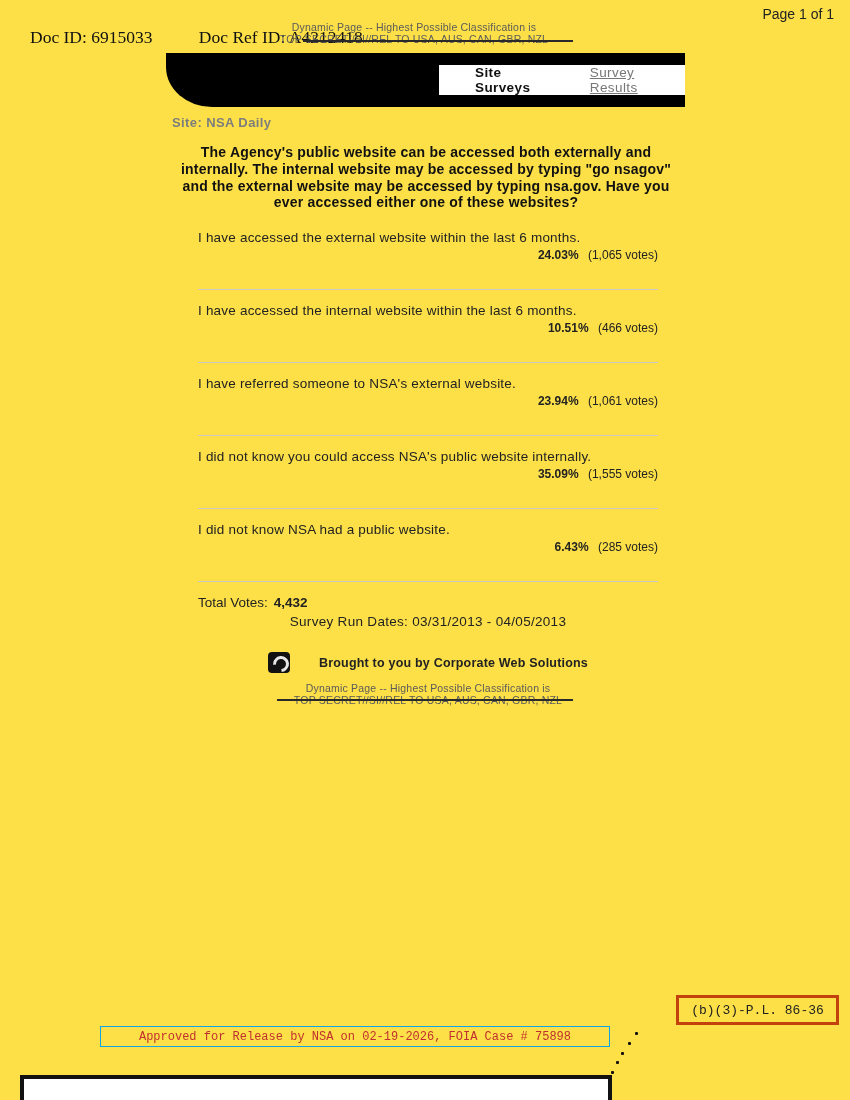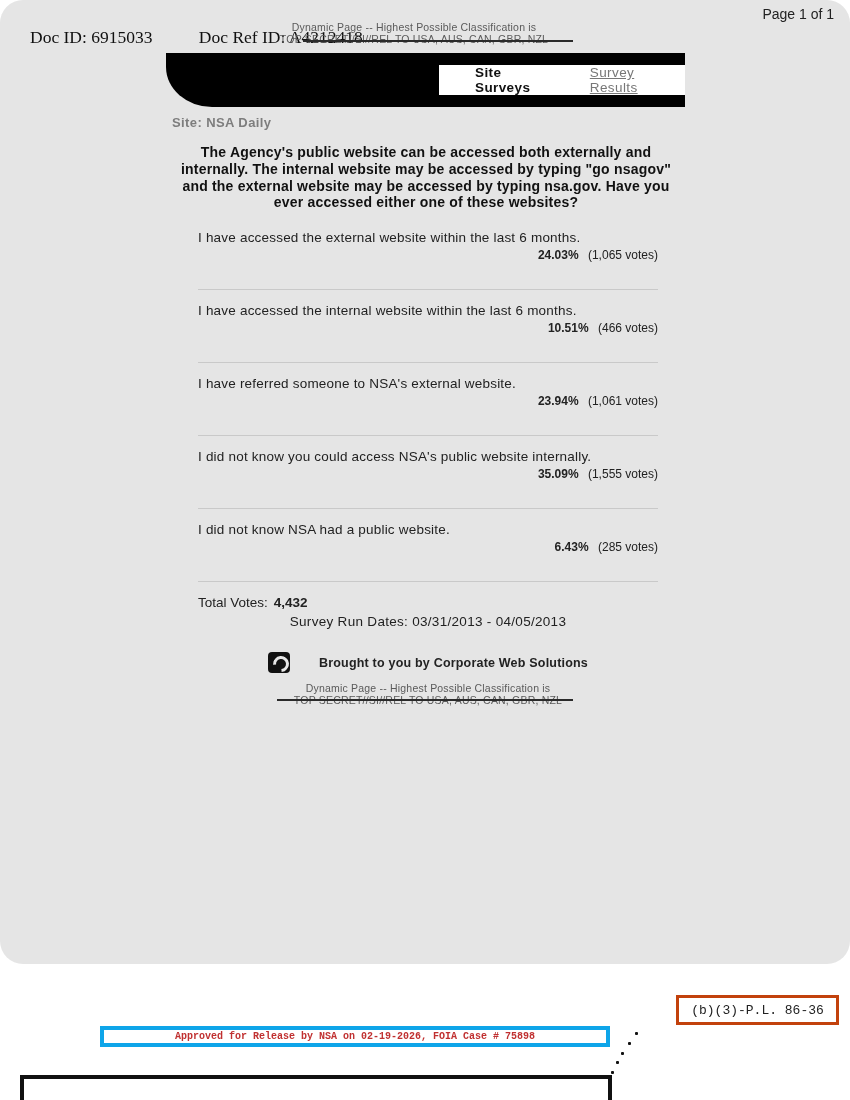--- a/index.html
+++ b/index.html
@@ -1,18 +1,18 @@
 <!DOCTYPE html>
 <html><head>
 <meta charset="utf-8">
 <style>
   * { margin:0; padding:0; box-sizing:border-box; }
   html,body { width:850px; height:1100px; overflow:hidden; background:#fff;
     font-family:"Liberation Sans", sans-serif; color:#1a1a1a; }
-  .page { position:relative; width:850px; height:964px; background:#e5e5e5;border-radius:23px; }
+  .page { position:relative; width:850px; height:1100px; background:#fde047; }
 
   .page-number { position:absolute; top:6px; right:16px; font-size:14px; color:#222; }
 
   .doc-line { position:absolute; top:27px; left:30px; font-family:"Liberation Serif", serif;
     font-size:17.5px; color:#111; }
   .doc-line .ref { margin-left:42px; }
 
   .class-block { position:absolute; text-align:center; font-size:10.5px; line-height:12px;
     color:#5a5a5a; letter-spacing:0.2px; }
   .class-top { top:21px; left:253px; width:322px; }
@@ -55,23 +55,23 @@
   .credit-logo::after { content:""; position:absolute; top:4px; left:5px; width:10px; height:10px;
     border:3px solid #e6e6e6; border-radius:50%; border-bottom-color:transparent;
     transform:rotate(40deg); }
   .credit-text { font-size:12.5px; font-weight:bold; color:#222; letter-spacing:0.2px;padding-left:24px; }
 
   .exemption-box { position:absolute; top:995px; left:633px; width:163px; height:30px;
     border:3px solid #c2410c; display:flex; align-items:center; justify-content:center;
     font-family:"Liberation Mono", "DejaVu Sans Mono", monospace; font-size:13px; color:#222;margin-left:43px; }
 
   .foia-stamp { position:absolute; top:1026px; left:100px; width:510px; height:21px;
-    border:4px solid #0ea5e9; display:flex; align-items:center; justify-content:center;
-    font-family:"Liberation Mono", "DejaVu Sans Mono", monospace; font-size:10px;
-    color:#c03030; white-space:nowrap;font-weight:bold; }
+    border:1px solid #0ea5e9; display:flex; align-items:center; justify-content:center;
+    font-family:"Liberation Mono", "DejaVu Sans Mono", monospace; font-size:12px;
+    color:#c03030; white-space:nowrap; }
 
   .dot { position:absolute; width:3px; height:3px; background:#111; border-radius:1px; }
 
   .bottom-rect { position:absolute; top:1075px; left:20px; width:592px; height:50px;
     border:4px solid #111; border-bottom:none; background:#fff; }
 
   .print-date { position:absolute; top:1128px; left:762px; font-size:14px; color:#222; }
 </style>
 </head>
 <body>

